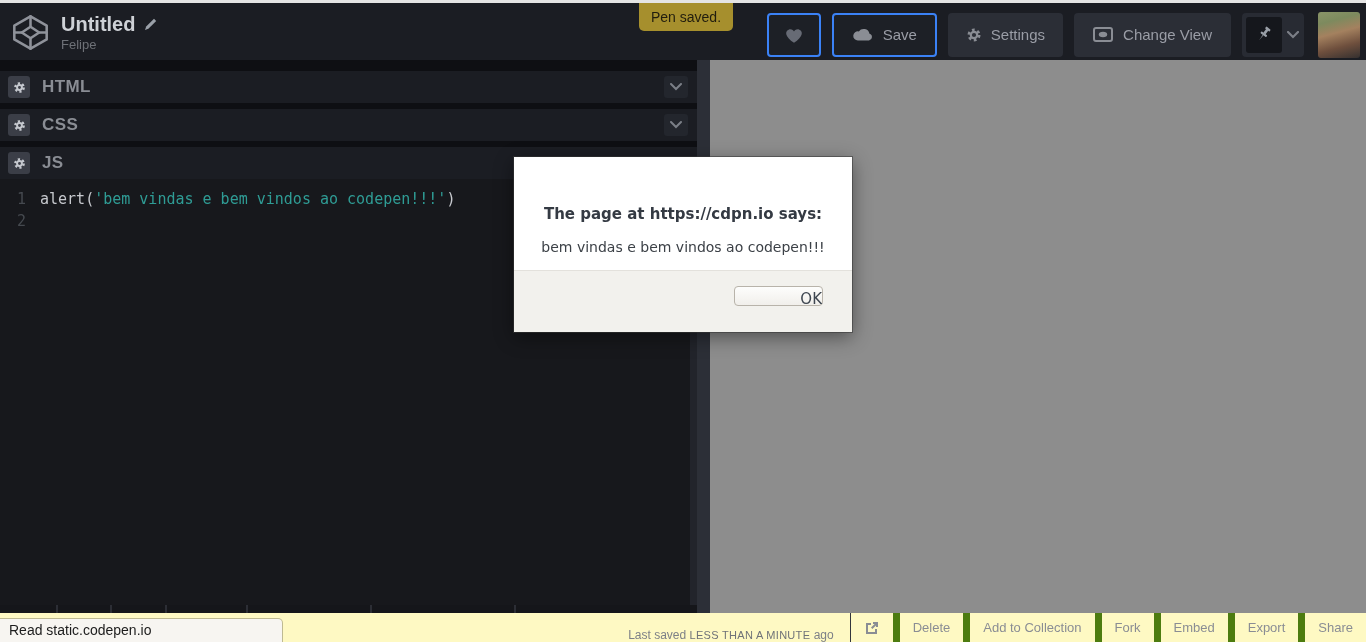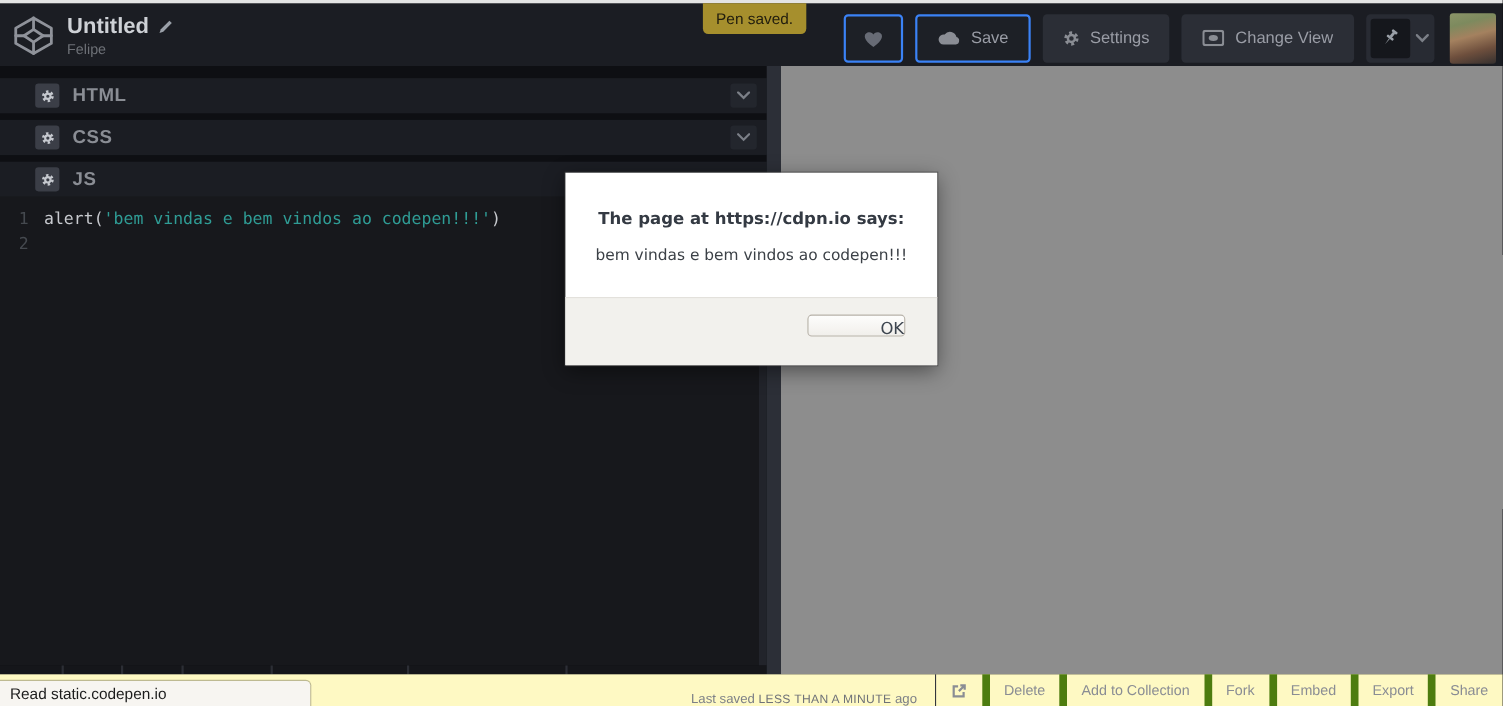--- a/index.html
+++ b/index.html
@@ -37,21 +37,21 @@
               display:flex; align-items:center; justify-content:center; }
   .pin-right { flex:1; display:flex; align-items:center; justify-content:center; }
   .avatar { width:42px; height:46px; border-radius:3px; margin-left:14px; margin-right:6px;
             background:linear-gradient(165deg,#8a9468 0%,#7d8a5e 22%,#a4815f 45%,#6e4f3d 72%,#35302f 100%); }
 
   
   .editors { position:absolute; top:60px; left:0; width:697px; bottom:29px; background:#0e0f13; }
   .gutter  { position:absolute; top:60px; left:697px; width:13px; bottom:29px; background:#2c2f37; }
   .preview { position:absolute; top:60px; left:710px; right:0; bottom:29px; background:#8d8d8d; }
 
-  .panel-row { position:relative; height:32px; background:#1b1d23; display:flex; align-items:center;padding-left:24px; }
+  .panel-row { position:relative; height:32px; background:#1b1d23; display:flex; align-items:center; }
   .panel-row.first { margin-top:11px; }
   .panel-row.next  { margin-top:6px; }
   .gear-btn { width:22px; height:22px; margin-left:8px; background:#3b3e47; border-radius:3px;
               display:flex; align-items:center; justify-content:center; }
   .panel-label { margin-left:12px; font-size:17px; font-weight:bold; color:#8a8d94; letter-spacing:.4px; }
   .chev-btn { position:absolute; right:9px; width:24px; height:22px; background:#23262d; border-radius:3px;
               display:flex; align-items:center; justify-content:center; }
 
   .code-area { position:absolute; top:119px; left:0; right:7px; bottom:8px; background:#17181c; padding-top:9px; }
   .code-line { font-family:"DejaVu Sans Mono", monospace; font-size:15px; line-height:22px; white-space:pre; color:#c7c9ce; }
@@ -71,21 +71,21 @@
   .f-icon { border-left:1px solid #33363d; padding:0 14px; height:29px; display:flex; align-items:center; }
 
   .tooltip { position:absolute; left:0; bottom:0; width:282px; height:23px; background:#f7f5f1;
              color:#1c1c1c; font-size:14px; line-height:23px; padding-left:9px;
              border-top-right-radius:4px; z-index:9; box-shadow:0 0 0 1px rgba(0,0,0,.25); }
 
   
   .dialog { position:absolute; left:514px; top:157px; width:338px; background:#ffffff; z-index:20;
             font-family:"DejaVu Sans", sans-serif;
             box-shadow:0 0 0 1px rgba(55,55,55,.55), 0 5px 18px rgba(0,0,0,.45); }
-  .dialog-body { height:113px; padding-top:33px; text-align:center; }
+  .dialog-body { height:113px; padding-top:48px; text-align:center; }
   .dialog-title { font-size:15px; font-weight:bold; color:#343a43; }
   .dialog-msg { margin-top:16px; font-size:14px; color:#3c4147; }
   .dialog-footer { height:62px; background:#f2f1ed; position:relative; border-top:1px solid #e3e1dc; }
   .ok-btn { position:absolute; right:29px; top:15px; width:89px; height:20px;
             background:linear-gradient(#fdfdfc,#f1efeb); border:1px solid #b8b3aa; border-radius:4px;
             font-size:15px; color:#3e4650; text-align:right; line-height:25px; cursor:default; }
 </style>
 </head>
 <body>
 

